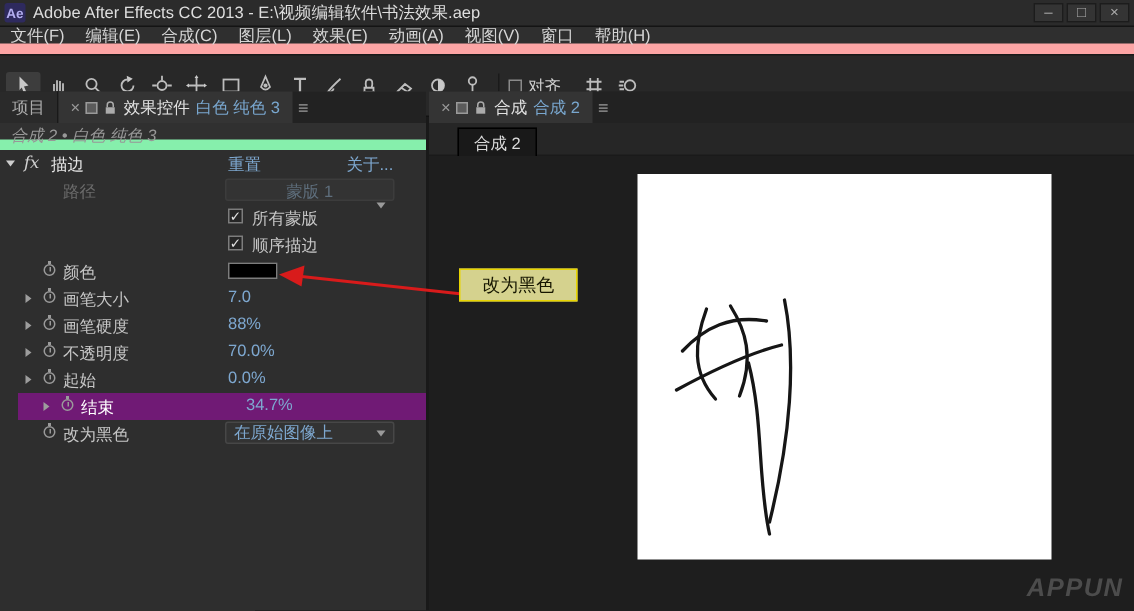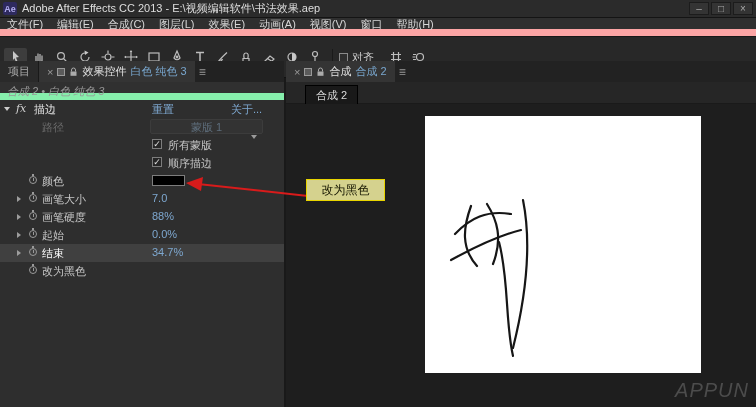--- a/index.html
+++ b/index.html
@@ -38,21 +38,21 @@
   .tab-close { color:#9a9a9a; font-size:11px; }
   .panel-box-icon { width:8px; height:8px; border:1px solid #9a9a9a; background:#5b5b5b; display:inline-block; }
   .tab-target { color:#79a7cf; }
   .panel-menu { margin-left:4px; color:#9a9a9a; font-size:12px; }
 
   .breadcrumb { height:18px; line-height:18px; padding-left:7px; color:#989898; background:#303030; border-bottom:7px solid #86efac;font-style:italic; }
 
   
   .rows { position:absolute; top:39px; left:0; right:0; }
   .prow { position:relative; height:18px; }
-  .prow.selected { background:#404040; }
+  .prow.selected { background:#701a75;margin-left:12px; }
   .prow .lbl { position:absolute; left:42px; top:2px; color:#c6c6c6; }
   .prow.selected .lbl { color:#ffffff; }
   .prow .val { position:absolute; left:152px; top:2px; color:#7ea8d0; }
   .prow .dim { color:#6b6b6b; }
   .twirl { position:absolute; left:17px; top:6px; width:0; height:0; border-left:4px solid #9d9d9d; border-top:3px solid transparent; border-bottom:3px solid transparent; }
   .twirl-down { position:absolute; left:4px; top:7px; width:0; height:0; border-top:4px solid #cdcdcd; border-left:3px solid transparent; border-right:3px solid transparent; }
   .sw { position:absolute; left:29px; top:4px; width:9px; height:9px; }
   .sw i { display:block; width:8px; height:8px; border:1px solid #9a9a9a; border-radius:50%; position:relative; }
   .sw i::before { content:""; position:absolute; left:2px; top:-3px; width:2px; height:2px; background:#9a9a9a; }
   .sw i::after { content:""; position:absolute; left:3px; top:1px; width:1px; height:3px; background:#9a9a9a; }
@@ -71,21 +71,21 @@
   
   .viewer-toolbar { height:22px; background:#262626; border-bottom:1px solid #1a1a1a; position:relative; }
   .viewer-tab { position:absolute; left:19px; top:3px; padding:2px 10px; background:#191919; border:1px solid #000; color:#dcdcdc; }
   .viewer { position:absolute; top:43px; left:0; right:0; bottom:0; background:#1e1e1e; }
   .canvas { position:absolute; left:139px; top:12px; width:276px; height:257px; background:#ffffff; }
   .canvas svg { width:100%; height:100%; }
 
   
   .overlay-svg { position:absolute; inset:0; width:756px; height:407px; pointer-events:none; z-index:40; }
   .annotation { position:absolute; left:306px; top:179px; width:79px; height:22px; z-index:41; background:#d5d28e; border:1px solid #e8d400; color:#161600; display:flex; align-items:center; justify-content:center; font-size:12px; }
-  .watermark { position:absolute; right:7px; bottom:5px; z-index:42; font-weight:normal; font-style:italic; font-size:20px; letter-spacing:1px; color:#4c4c4c; }
+  .watermark { position:absolute; right:7px; bottom:5px; z-index:42; font-weight:bold; font-style:italic; font-size:17px; letter-spacing:1px; color:#4c4c4c; }
 </style>
 </head>
 <body>
 
 <div class="titlebar">
   <div class="ae-icon">Ae</div>
   <div class="title-text">Adobe After Effects CC 2013 - E:\视频编辑软件\书法效果.aep</div>
   <div class="win-buttons">
     <div class="win-btn">–</div>
     <div class="win-btn">□</div>
@@ -266,20 +266,28 @@
 
     <div class="prow">
       <span class="twirl"></span>
       <span class="sw">
           <i></i>
         </span>
       <span class="lbl">画笔硬度</span>
       <span class="val">88%</span>
     </div>
 
+    <div class="prow">
+      <span class="twirl"></span>
+      <span class="sw">
+          <i></i>
+        </span>
+      <span class="lbl">不透明度</span>
+      <span class="val">70.0%</span>
+    </div>
 
     <div class="prow">
       <span class="twirl"></span>
       <span class="sw">
           <i></i>
         </span>
       <span class="lbl">起始</span>
       <span class="val">0.0%</span>
     </div>
 
@@ -291,20 +299,24 @@
       <span class="lbl">结束</span>
       <span class="val">34.7%</span>
     </div>
 
 
     <div class="prow">
       <span class="sw">
           <i></i>
         </span>
       <span class="lbl">改为黑色</span>
+      <span class="dd">
+        <span>在原始图像上</span>
+        <span class="dd-arrow"></span>
+      </span>
     </div>
   </div>
 </div>
 
 <div class="panel right-panel">
   <div class="tabstrip">
     <div class="tab active">
       <span class="tab-close">×</span>
       <span class="panel-box-icon"></span>
       <svg width="9" height="10" viewBox="0 0 9 10">

